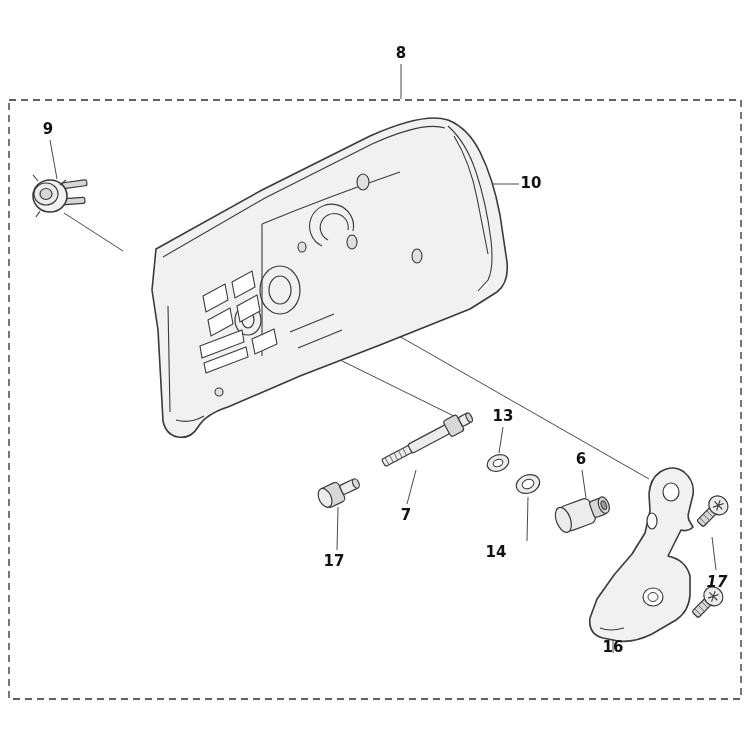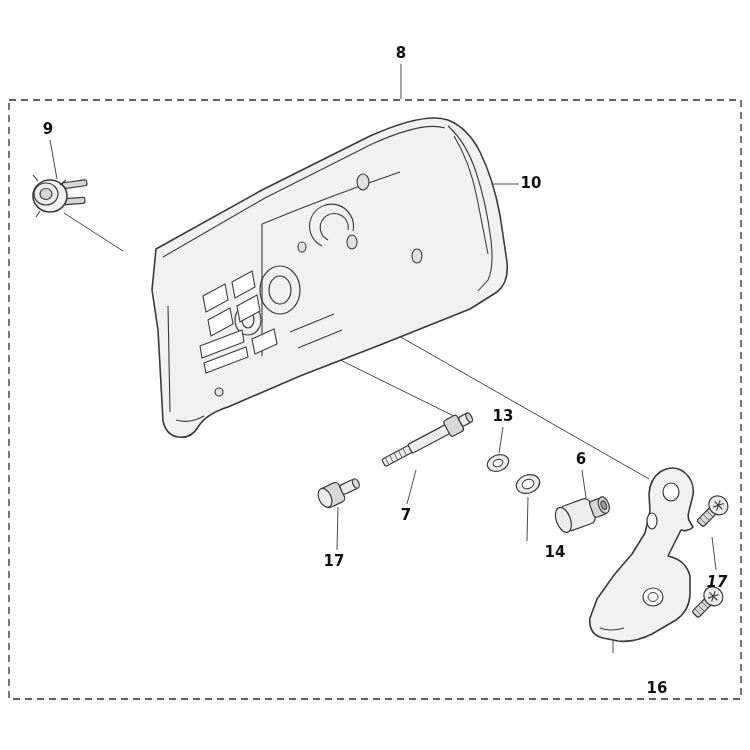--- a/index.html
+++ b/index.html
@@ -164,18 +164,18 @@
     </g>
 
   </svg>
 
   <div class="callout" style="left:401px; top:53px;">8</div>
   <div class="callout" style="left:48px;  top:129px;">9</div>
   <div class="callout" style="left:531px; top:183px;">10</div>
   <div class="callout" style="left:334px; top:561px;">17</div>
   <div class="callout" style="left:406px; top:515px;">7</div>
   <div class="callout" style="left:503px; top:416px;">13</div>
-  <div class="callout" style="left:555px; top:552px;">14</div>
+  <div class="callout" style="left:496px; top:552px;">14</div>
   <div class="callout" style="left:581px; top:459px;">6</div>
-  <div class="callout" style="left:613px; top:688px;margin-left:44px;">16</div>
+  <div class="callout" style="left:613px; top:647px;">16</div>
   <div class="callout" style="left:717px; top:582px;font-style:italic;">17</div>
 
 </div>
 
 </body></html>

